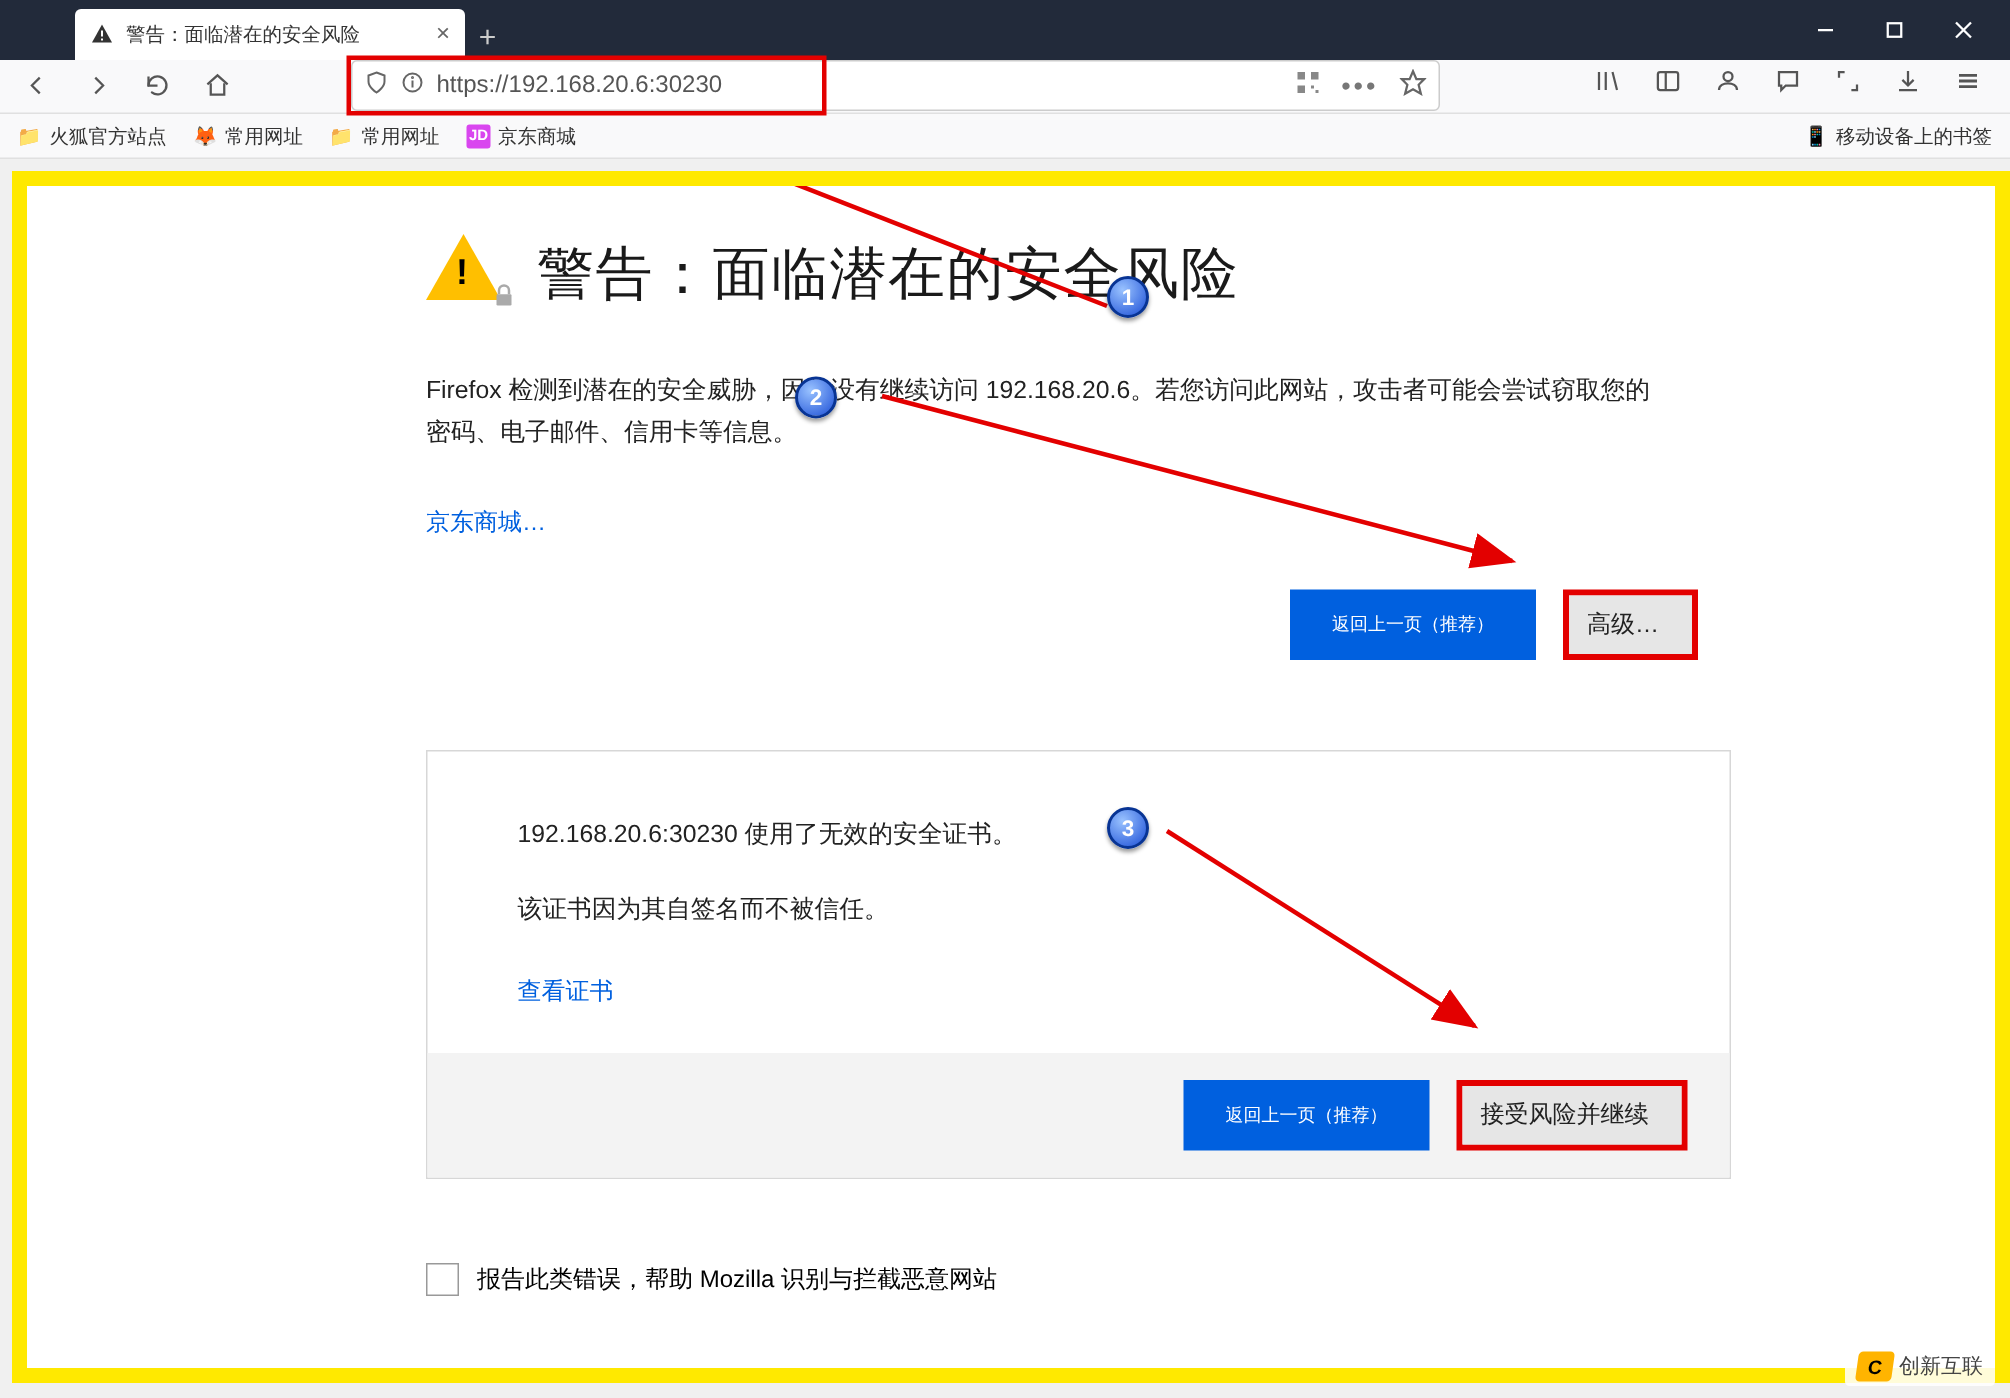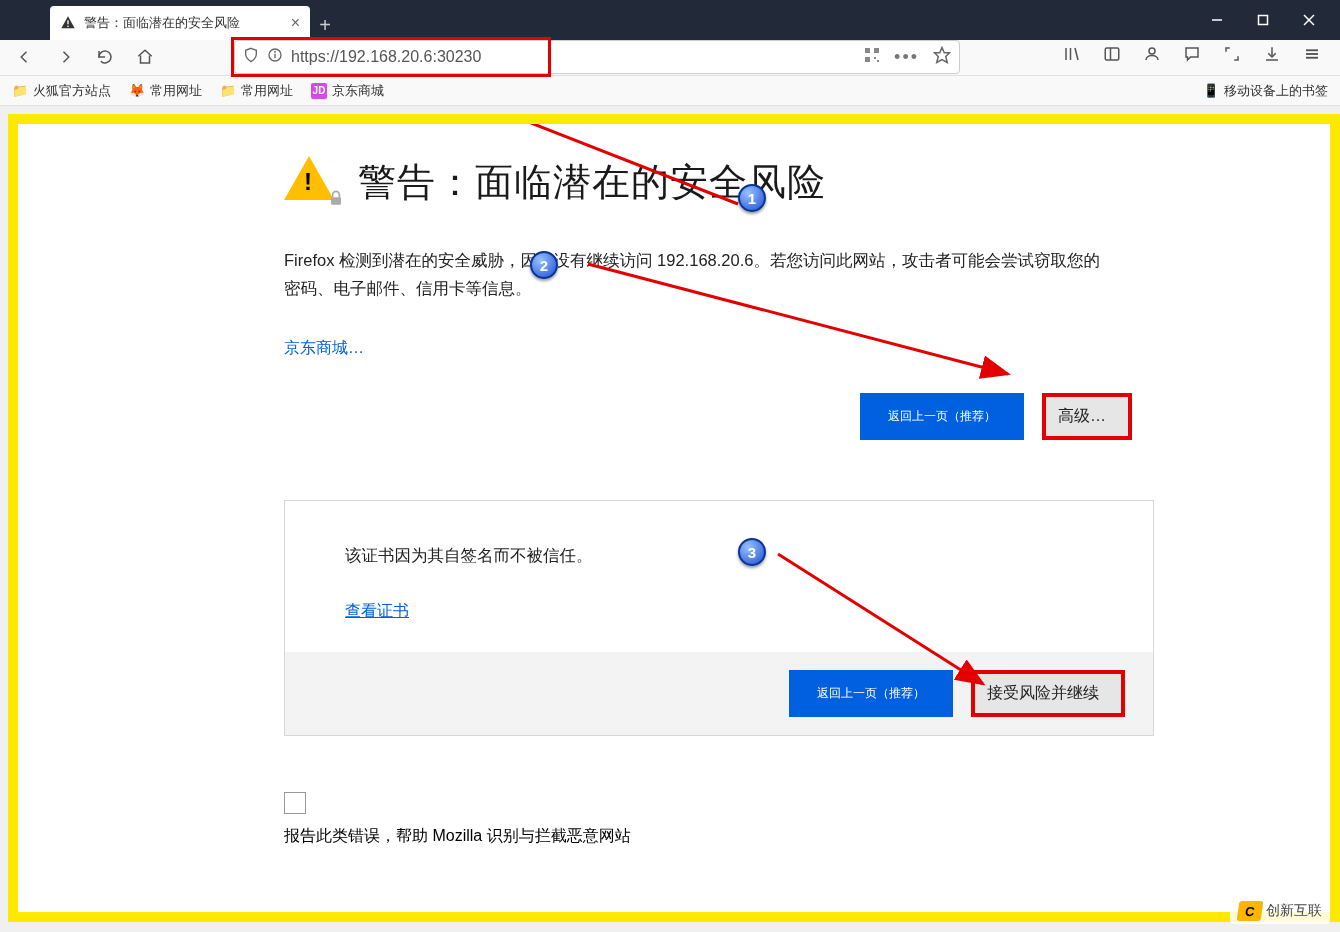--- a/index.html
+++ b/index.html
@@ -52,24 +52,24 @@
 
 .button-row { margin-top: 34px; display:flex; gap:18px; justify-content:flex-end; padding-right: 22px; }
 .btn-primary { background:#0060df; color:#fff; border:none; padding: 9px 28px; font-size:12px; cursor:pointer; }
 .btn-secondary { background:#e6e6e6; color:#222; border:1px solid #bbb; padding: 9px 22px; font-size:16px; cursor:pointer; }
 .red-wrap { border:4px solid #e30000; display:inline-block; }
 .red-wrap .btn-secondary { border:none;padding-left:12px; }
 
 .cert-box { margin-top: 60px; border:1px solid #d7d7d7; padding: 0; }
 .cert-body { padding: 44px 60px 30px 60px; }
 .cert-line { font-size:16.5px; color:#222; margin-bottom: 28px; }
-.view-cert { color:#0060df; font-size:16px; display:inline-block; margin-top:6px;text-decoration:underline; }
+.view-cert { color:#0060df; font-size:16px; display:inline-block; margin-top:6px; }
 .cert-footer { background:#f3f3f3; padding: 18px 28px 18px 60px; display:flex; gap:18px; justify-content:flex-end; }
 
-.report-row { margin-top: 56px; display:flex; align-items:flex-start; gap: 12px; flex-direction: column; }
+.report-row { margin-top: 56px; display:flex; align-items:flex-end; gap: 12px; }
 .checkbox { width:22px; height:22px; border:1px solid #999; background:#fff; }
 
 
 .arrow { position:absolute; pointer-events:none; }
 .marker { position:absolute; width:28px; height:28px; border-radius:50%; background: radial-gradient(circle at 35% 30%, #99c2ff, #1c4fd6); border:2px solid #083494; color:#fff; font-weight:bold; font-size:15px; display:flex; align-items:center; justify-content:center; pointer-events:none; box-shadow: 0 2px 3px rgba(0,0,0,0.4); }
 
 
 .watermark { position:absolute; bottom:8px; right:10px; background:rgba(255,255,255,0.85); padding: 3px 8px; border-radius:3px; font-size:14px; color:#444; display:flex; align-items:center; gap:4px; }
 .watermark .wm-icon { width:24px; height:20px; background:#ffb400; border-radius:3px; display:flex; align-items:center; justify-content:center; color:#000; font-weight:bold; font-size:13px; transform: skewX(-8deg); }
 </style>
@@ -250,20 +250,21 @@
 
       <a class="learn-link">京东商城…</a>
 
       <div class="button-row">
         <button class="btn-primary">返回上一页（推荐）</button>
         <span class="red-wrap"><button class="btn-secondary">高级…</button></span>
       </div>
 
       <div class="cert-box">
         <div class="cert-body">
+          <p class="cert-line">192.168.20.6:30230 使用了无效的安全证书。</p>
           <p class="cert-line">该证书因为其自签名而不被信任。</p>
           <a class="view-cert">查看证书</a>
         </div>
         <div class="cert-footer">
           <button class="btn-primary">返回上一页（推荐）</button>
           <span class="red-wrap"><button class="btn-secondary">接受风险并继续</button></span>
         </div>
       </div>
 
       <div class="report-row">

